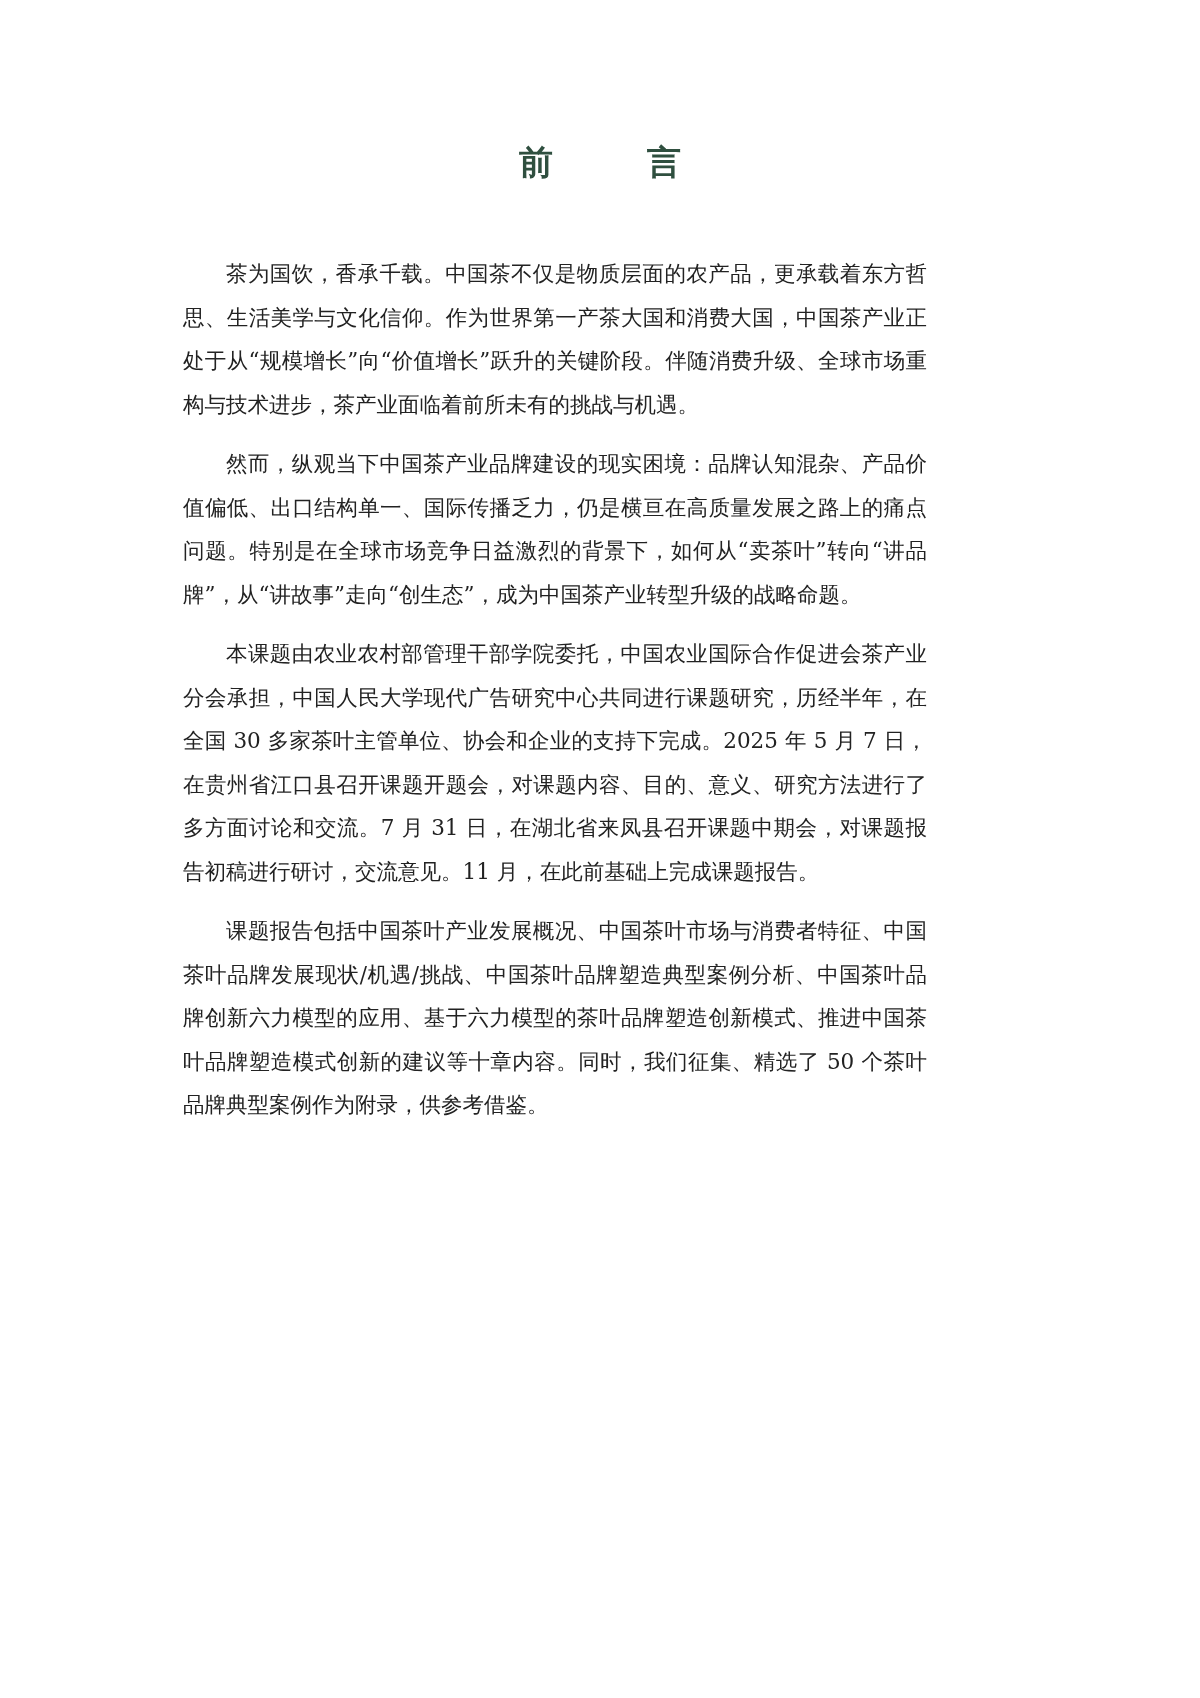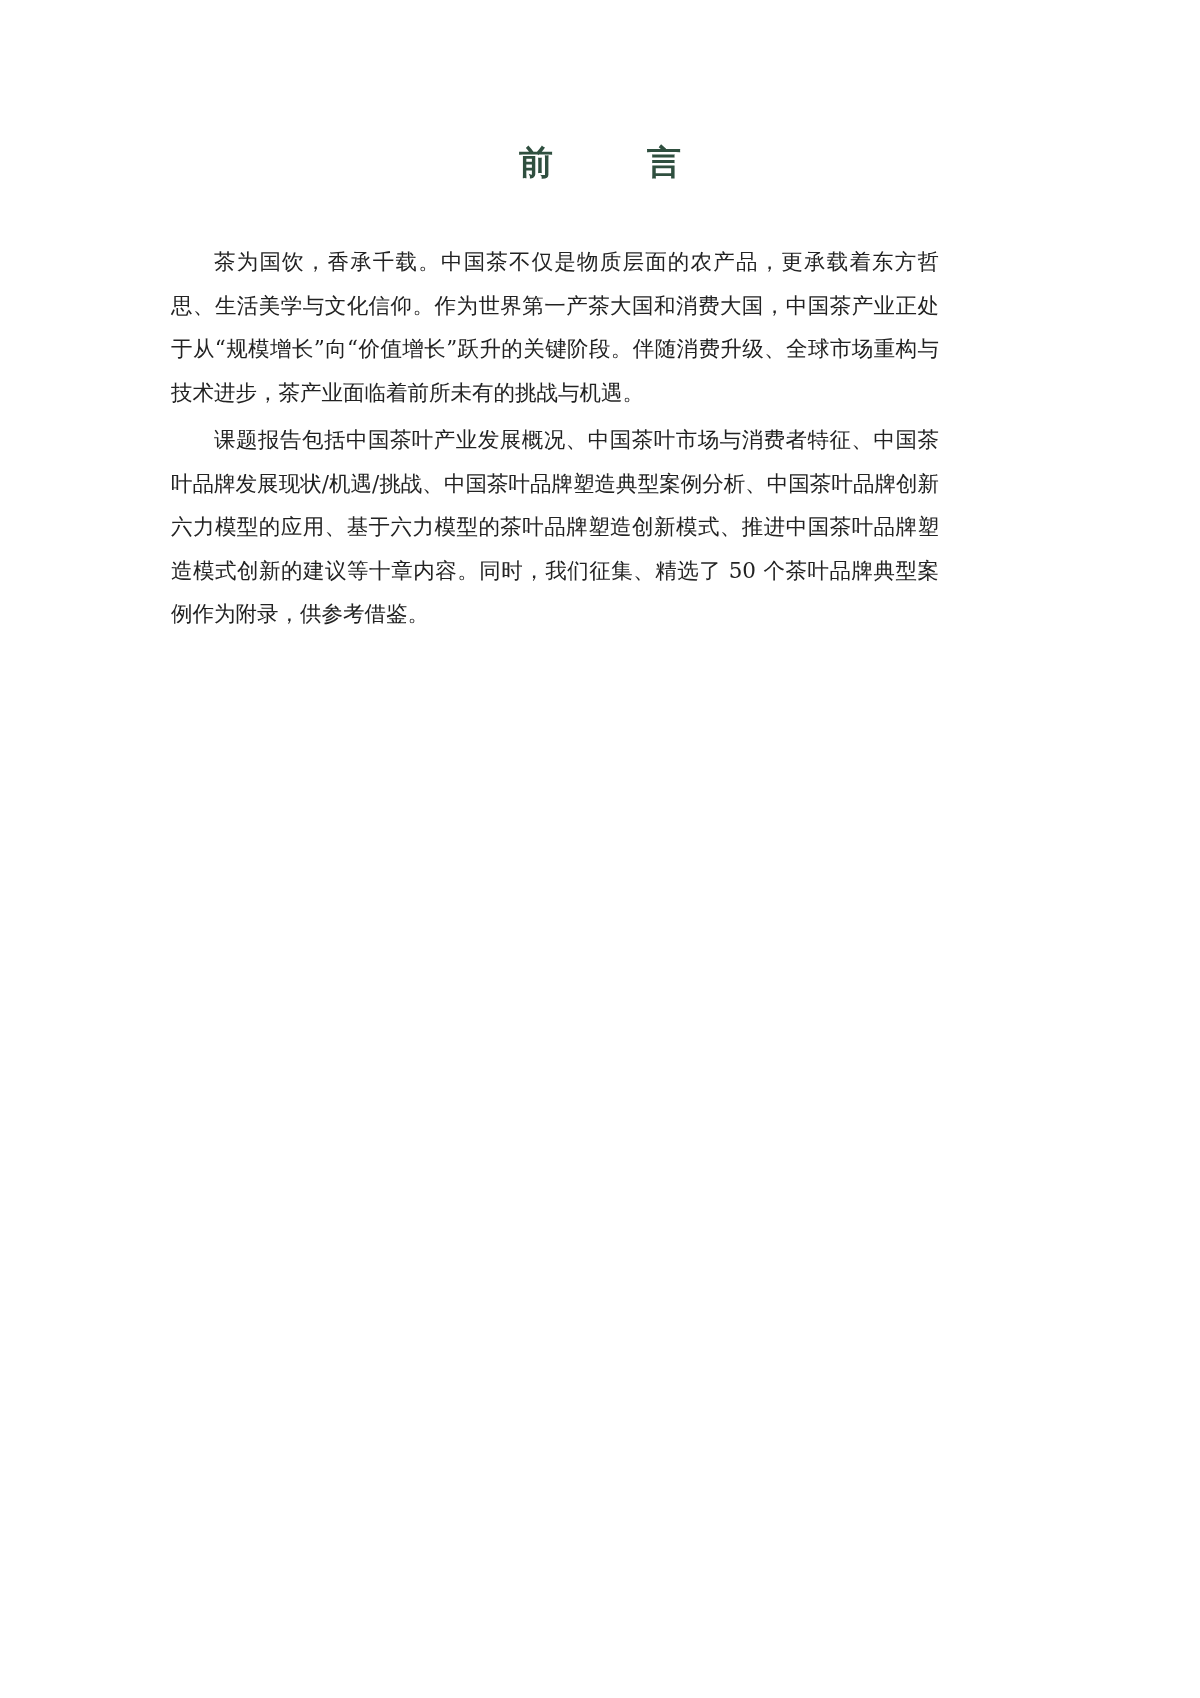--- a/index.html
+++ b/index.html
@@ -8,24 +8,26 @@
   .title {
     position: absolute; left: 0; top: 138px; width: 1200px; text-align: center;
     font-family: "DejaVu Sans", sans-serif; font-weight: bold; font-size: 34px;
     color: #2f4f3f; letter-spacing: 30px; text-indent: 30px; line-height: 48px;
   }
   .body {
     position: absolute; left: 167px; top: 236px; width: 776px;
     font-family: "DejaVu Serif", serif; font-size: 21.5px; color: #222;
     line-height: 43.5px; text-align: justify;
   }
-  .para { margin: 4px; text-indent: 2em; }
+  .para { margin: 16px; text-indent: 2em; }
 </style>
 </head>
 <body>
 
 <div class="page">
   <div class="title">前　言</div>
   <div class="body">
     <p class="para">茶为国饮，香承千载。中国茶不仅是物质层面的农产品，更承载着东方哲思、生活美学与文化信仰。作为世界第一产茶大国和消费大国，中国茶产业正处于从“规模增长”向“价值增长”跃升的关键阶段。伴随消费升级、全球市场重构与技术进步，茶产业面临着前所未有的挑战与机遇。</p>
+    <p class="para">然而，纵观当下中国茶产业品牌建设的现实困境：品牌认知混杂、产品价值偏低、出口结构单一、国际传播乏力，仍是横亘在高质量发展之路上的痛点问题。特别是在全球市场竞争日益激烈的背景下，如何从“卖茶叶”转向“讲品牌”，从“讲故事”走向“创生态”，成为中国茶产业转型升级的战略命题。</p>
+    <p class="para">本课题由农业农村部管理干部学院委托，中国农业国际合作促进会茶产业分会承担，中国人民大学现代广告研究中心共同进行课题研究，历经半年，在全国 30 多家茶叶主管单位、协会和企业的支持下完成。2025 年 5 月 7 日，在贵州省江口县召开课题开题会，对课题内容、目的、意义、研究方法进行了多方面讨论和交流。7 月 31 日，在湖北省来凤县召开课题中期会，对课题报告初稿进行研讨，交流意见。11 月，在此前基础上完成课题报告。</p>
     <p class="para">课题报告包括中国茶叶产业发展概况、中国茶叶市场与消费者特征、中国茶叶品牌发展现状/机遇/挑战、中国茶叶品牌塑造典型案例分析、中国茶叶品牌创新六力模型的应用、基于六力模型的茶叶品牌塑造创新模式、推进中国茶叶品牌塑造模式创新的建议等十章内容。同时，我们征集、精选了 50 个茶叶品牌典型案例作为附录，供参考借鉴。</p>
   </div>
 </div>
 
 </body></html>

